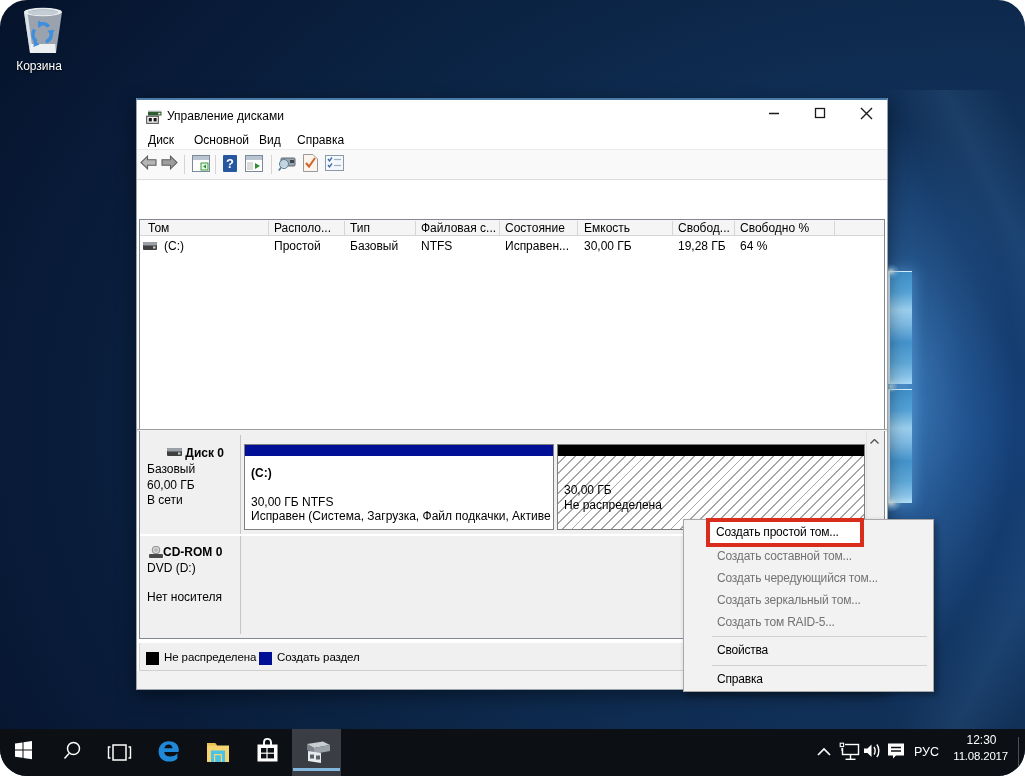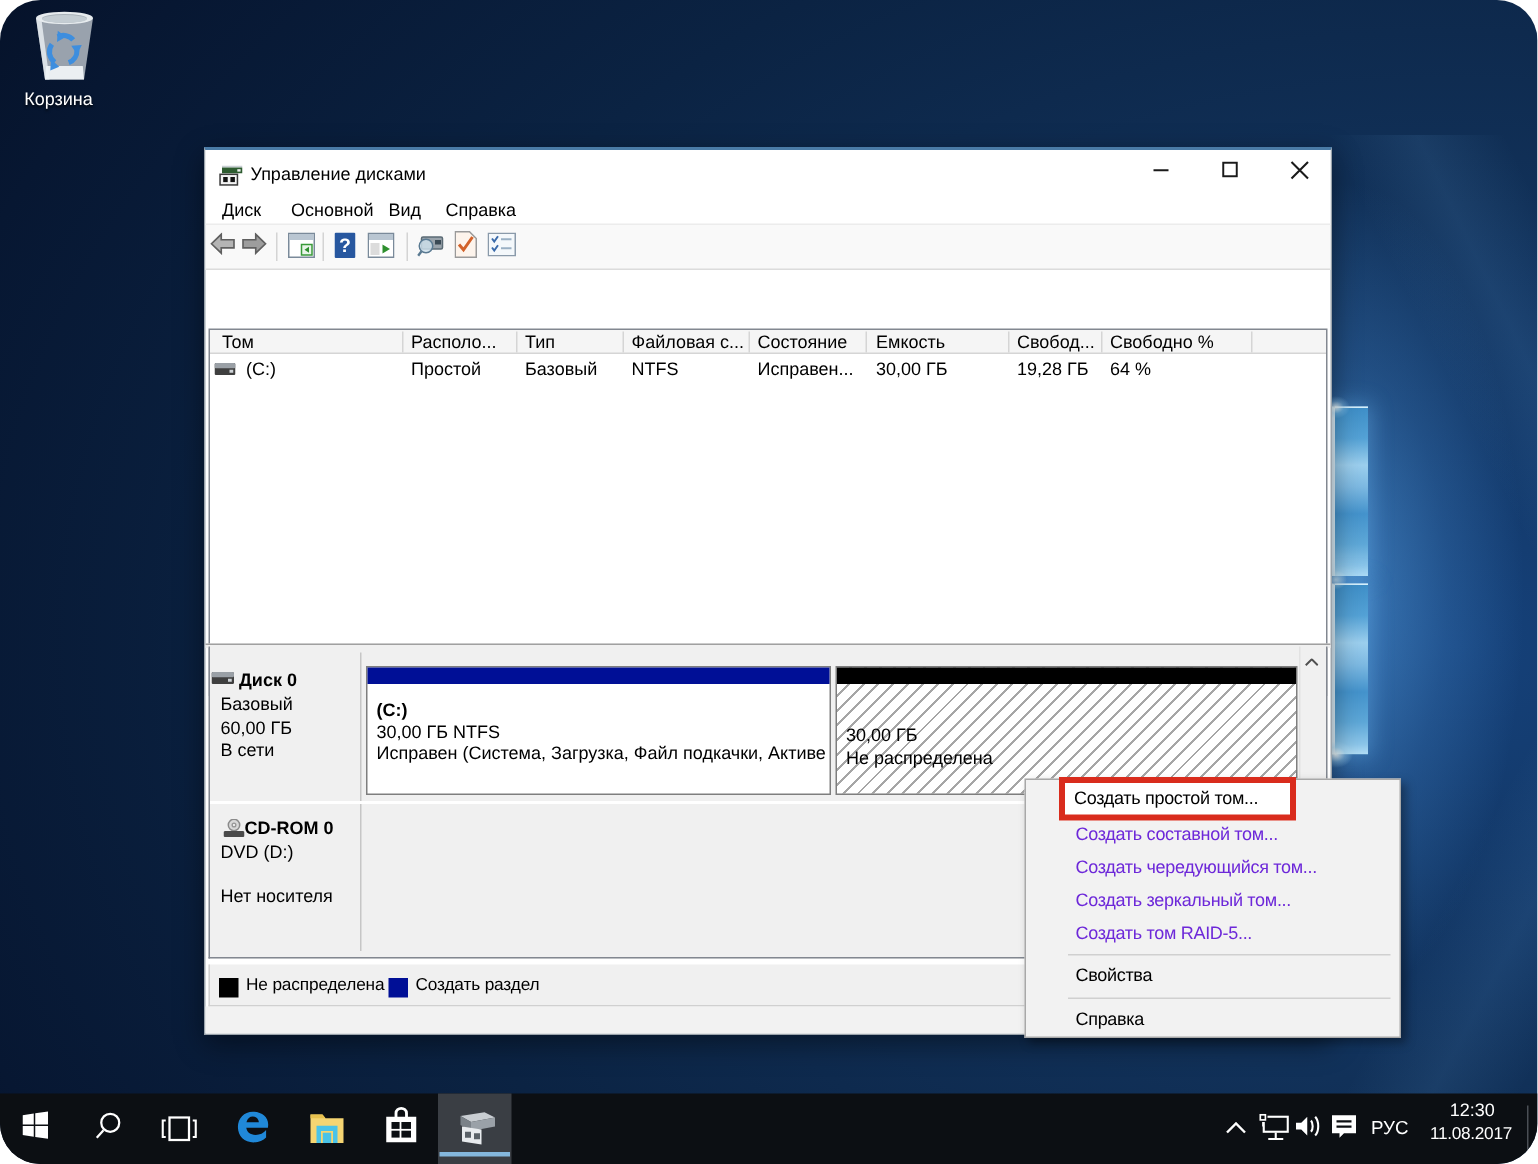--- a/index.html
+++ b/index.html
@@ -69,21 +69,21 @@
 
 
 #legend { position:absolute; left:2px; top:543px; width:746px; height:28px; background:#f0f0f0; border:1px solid #d0d0d0; border-top:none; }
 #status { position:absolute; left:0px; top:571px; width:750px; height:18px; background:#f2f2f2; }
 .lsq { position:absolute; top:9px; width:13px; height:13px; }
 
 
 #ctxmenu { position:absolute; left:683px; top:519px; width:251px; height:173px;
   background:#f2f2f2; border:1px solid #a8a8a8; box-shadow:3px 3px 6px rgba(0,0,0,0.35); }
 .mi { position:absolute; left:0; width:100%; height:22px; font-size:12px; letter-spacing:-0.2px; padding-left:33px; line-height:22px; white-space:nowrap; }
-.mi.dis { color:#6d28d9; }
+.mi.dis { color:#737373; }
 .msep { position:absolute; left:28px; width:215px; height:1px; background:#d0d0d0; }
 #redbox { position:absolute; left:706px; top:518px; width:158px; height:29px;
   border:4px solid #d92c1d; background:#fff; z-index:50; }
 
 
 #taskbar { position:absolute; left:0; top:729px; width:1025px; height:47px; background:#0c0f13; }
 .tbico { position:absolute; top:0; height:47px; }
 #tb-active { position:absolute; left:292px; top:0; width:49px; height:47px; background:#3a3e44; }
 #tb-underline { position:absolute; left:293px; top:39px; width:47px; height:3px; background:#84b7dd; }
 .traytxt { position:absolute; color:#fff; font-size:12px; }
@@ -228,37 +228,37 @@
         <span class="rcell" style="left:444px">30,00 ГБ</span>
         <span class="rcell" style="left:538px">19,28 ГБ</span>
         <span class="rcell" style="left:600px">64 %</span>
       </div>
     </div>
 
     <div id="split"></div>
     <div id="bottompane">
 
       <div class="disklabel" style="top:4px;height:99px;">
-        <div class="abs" style="left:1px;top:11px;font-weight:bold">
+        <div class="abs" style="left:27px;top:11px;font-weight:bold">
           <svg width="15" height="8" viewBox="0 0 15 8" style="vertical-align:1px">
             <rect x="0" y="0" width="15" height="8" rx="1" fill="#3f3f3f"></rect>
             <rect x="0" y="0" width="15" height="3.5" rx="1" fill="#9aa0a6"></rect>
             <rect x="11" y="4.5" width="2.5" height="2" fill="#cfd4d8"></rect>
           </svg>
           Диск 0</div>
         <div class="abs" style="left:7px;top:27px">Базовый</div>
         <div class="abs" style="left:7px;top:43px">60,00 ГБ</div>
         <div class="abs" style="left:7px;top:58px">В сети</div>
       </div>
       <div class="diskarea" style="top:4px;height:99px;">
         <div class="block" style="left:2px;width:310px;">
           <div class="blockbar" style="background:#000f96"></div>
           <div class="blocktext">
             <div style="font-weight:bold">(C:)</div>
-            <div style="margin-top:1px">30,00 ГБ NTFS</div>
+            <div style="margin-top:15px">30,00 ГБ NTFS</div>
             <div style="margin-top:1px">Исправен (Система, Загрузка, Файл подкачки, Активе</div>
           </div>
         </div>
         <div class="block" style="left:315px;width:308px;background:
             repeating-linear-gradient(135deg, #fff 0px, #fff 5.6px, #a6a6a6 5.6px, #a6a6a6 7px);">
           <div class="blockbar" style="background:#000"></div>
           <div class="blocktext" style="top:39px">
             <div>30,00 ГБ</div>
             <div style="margin-top:1px">Не распределена</div>
           </div>

